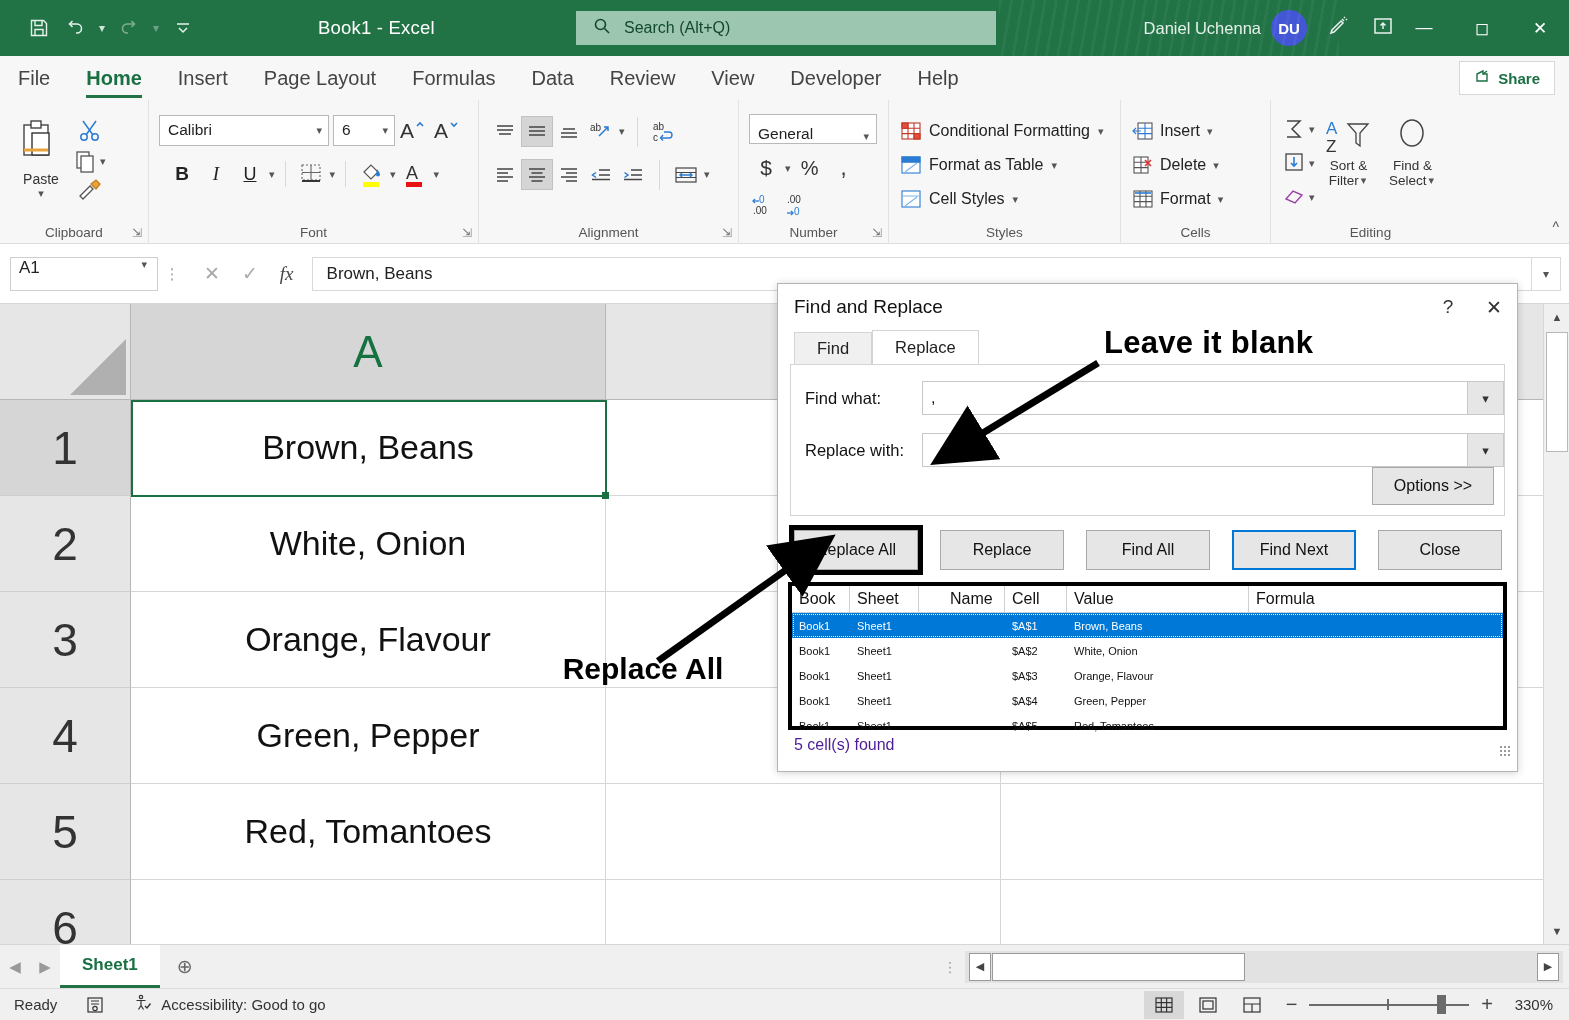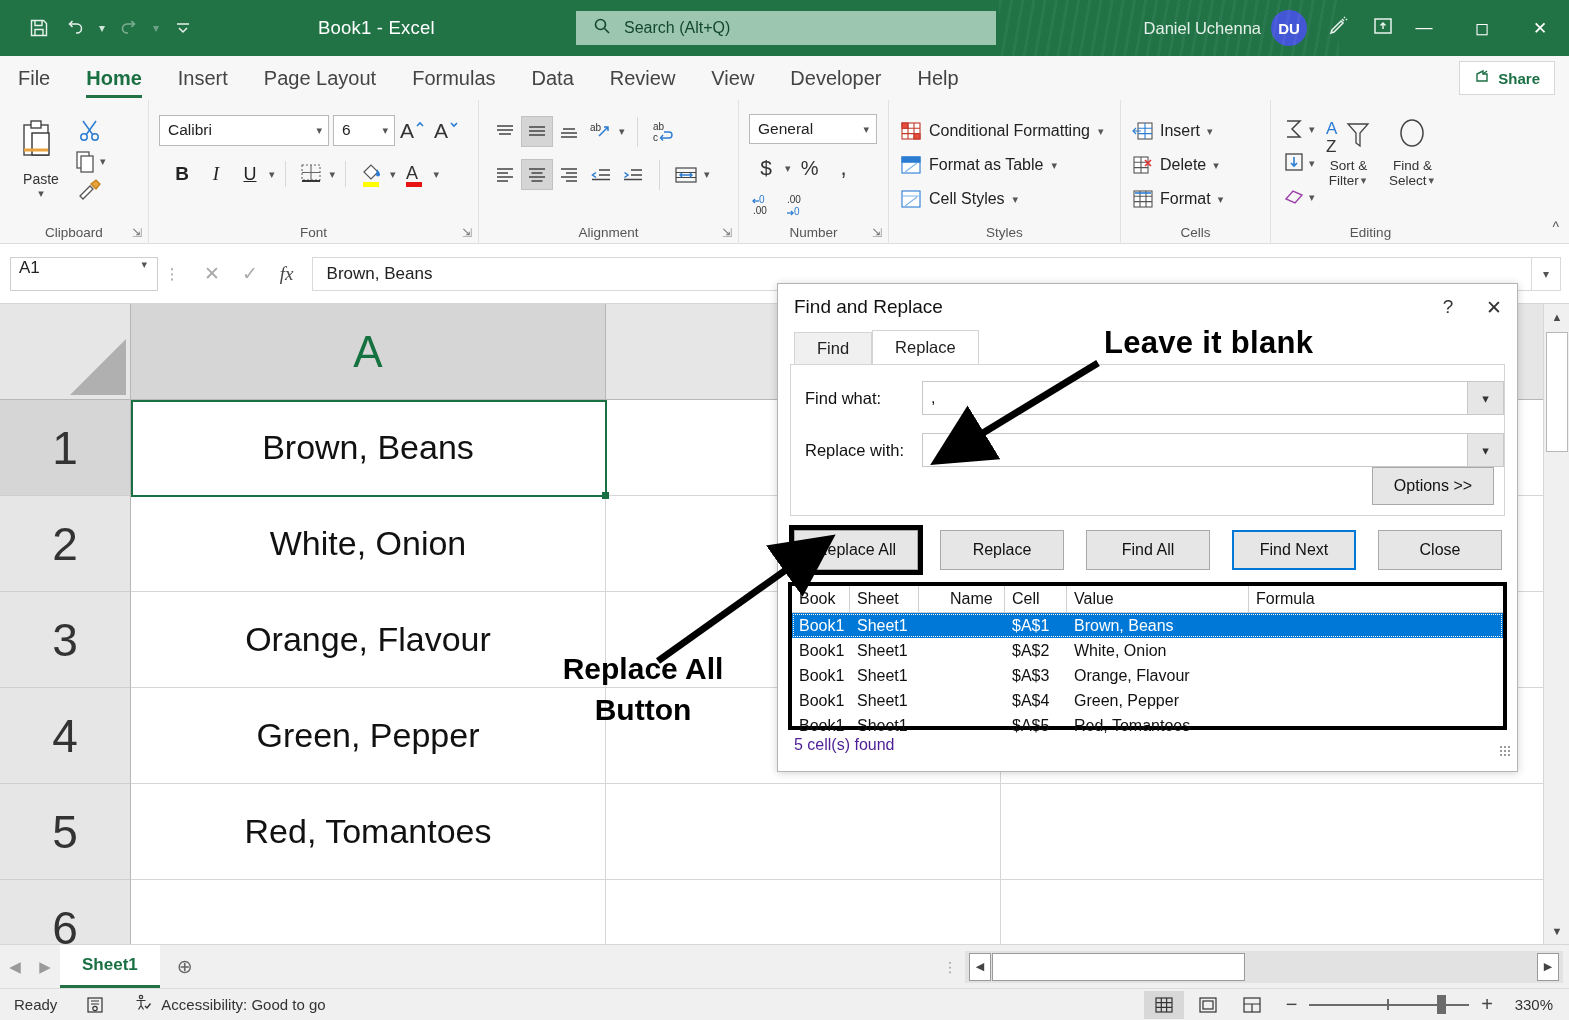--- a/index.html
+++ b/index.html
@@ -97,21 +97,21 @@
   .fsize{width:62px;margin-left:4px;}
   .sqbtn{width:34px;height:32px;display:flex;align-items:center;justify-content:center;font-size:17px;color:#222;}
 
   
   .g-align{ width:260px; }
   .abtn{width:32px;height:31px;display:flex;align-items:center;justify-content:center;}
   .abtn.on{background:#d5d5d5;border:1px solid #c2c2c2;}
 
   
   .g-num{ width:150px; }
-  .numsel{height:30px;width:128px;border:1px solid #b9b9b9;background:#fff;display:flex;align-items:center;
+  .numsel{height:30px;width:128px;border:1px solid #b9b9b9;background:#fff;display:flex;align-items:flex-end;
           justify-content:space-between;padding:0 5px 0 8px;font-size:15.5px;color:#222;}
 
   
   .g-sty{ width:232px; }
   .styrow{display:flex;align-items:center;gap:6px;height:34px;font-size:16px;color:#222;}
 
   
   .g-cell{ width:150px; }
   .cellrow{display:flex;align-items:center;gap:5px;height:34px;font-size:16px;color:#222;}
 
@@ -218,21 +218,21 @@
   .fcval{flex:1;padding-left:8px;font-size:16px;color:#111;}
   .fcarrow{width:36px;height:32px;background:#e6e6e6;border-left:1px solid #c8c8c8;display:flex;align-items:center;justify-content:center;font-size:13px;color:#333;}
   .optbtn{position:absolute;right:10px;bottom:10px;width:122px;height:38px;background:#e6e6e6;border:1px solid #a9a9a9;display:flex;align-items:center;justify-content:center;font-size:16px;color:#111;}
   .btnrow{display:flex;align-items:center;gap:22px;padding:14px 12px 0 16px;}
   .dbtn{height:40px;width:124px;background:#e6e6e6;border:1px solid #a9a9a9;display:flex;align-items:center;justify-content:center;font-size:16px;color:#111;}
   .dbtn.focus{border:2px solid #0078d7;}
   .dbtn.hl{box-shadow:0 0 0 5px #000;}
   .resbox{margin:12px 10px 0 10px;border:4px solid #000;height:148px;background:#fff;}
   .rhdr{display:flex;height:27px;align-items:center;border-bottom:1px solid #d0d0d0;font-size:16px;color:#111;}
   .rhc{padding-left:7px;border-right:1px solid #d0d0d0;height:27px;display:flex;align-items:center;}
-  .rrow{display:flex;height:25px;align-items:center;font-size:16px;color:#111;}
+  .rrow{display:flex;height:25px;align-items:center;font-size:11px;color:#111;}
   .rrow.sel{background:#0078d7;color:#fff;outline:1px dotted #fff;outline-offset:-2px;}
   .rc{padding-left:7px;height:25px;display:flex;align-items:center;overflow:hidden;white-space:nowrap;}
   .c-book{width:58px;} .c-sheet{width:69px;} .c-name{width:62px;margin-left:24px;}
   .c-cell{width:62px;} .c-val{width:182px;} .c-form{width:200px;}
   .foundrow{display:flex;align-items:center;height:30px;padding-left:16px;font-size:16px;color:#4c1d95;position:relative;}
   .grip{position:absolute;right:6px;bottom:3px;width:12px;height:12px;
     background-image:radial-gradient(#9a9a9a 1px, transparent 1px);background-size:4px 4px;}
 
   
   .anno{position:absolute;font-weight:bold;color:#000;}
@@ -933,21 +933,20 @@
 
     <div class="foundrow">
       <span>5 cell(s) found</span>
       <span class="grip"></span>
     </div>
   </div>
 
   <div class="anno anno-blank">Leave it blank</div>
   <div class="anno anno-btn">
     <div>Replace All</div>
-    <div>Button</div>
   </div>
 
   <svg class="arrowsvg">
     <defs>
       <marker id="ah" markerWidth="9" markerHeight="9" refX="1" refY="4.5" orient="auto">
         <path d="M0,0 L9,4.5 L0,9 z" fill="#000"></path>
       </marker>
     </defs>
     <line x1="1098" y1="363" x2="978" y2="436" stroke="#000" stroke-width="7" marker-end="url(#ah)"></line>
     <line x1="658" y1="661" x2="790" y2="567" stroke="#000" stroke-width="7" marker-end="url(#ah)"></line>

